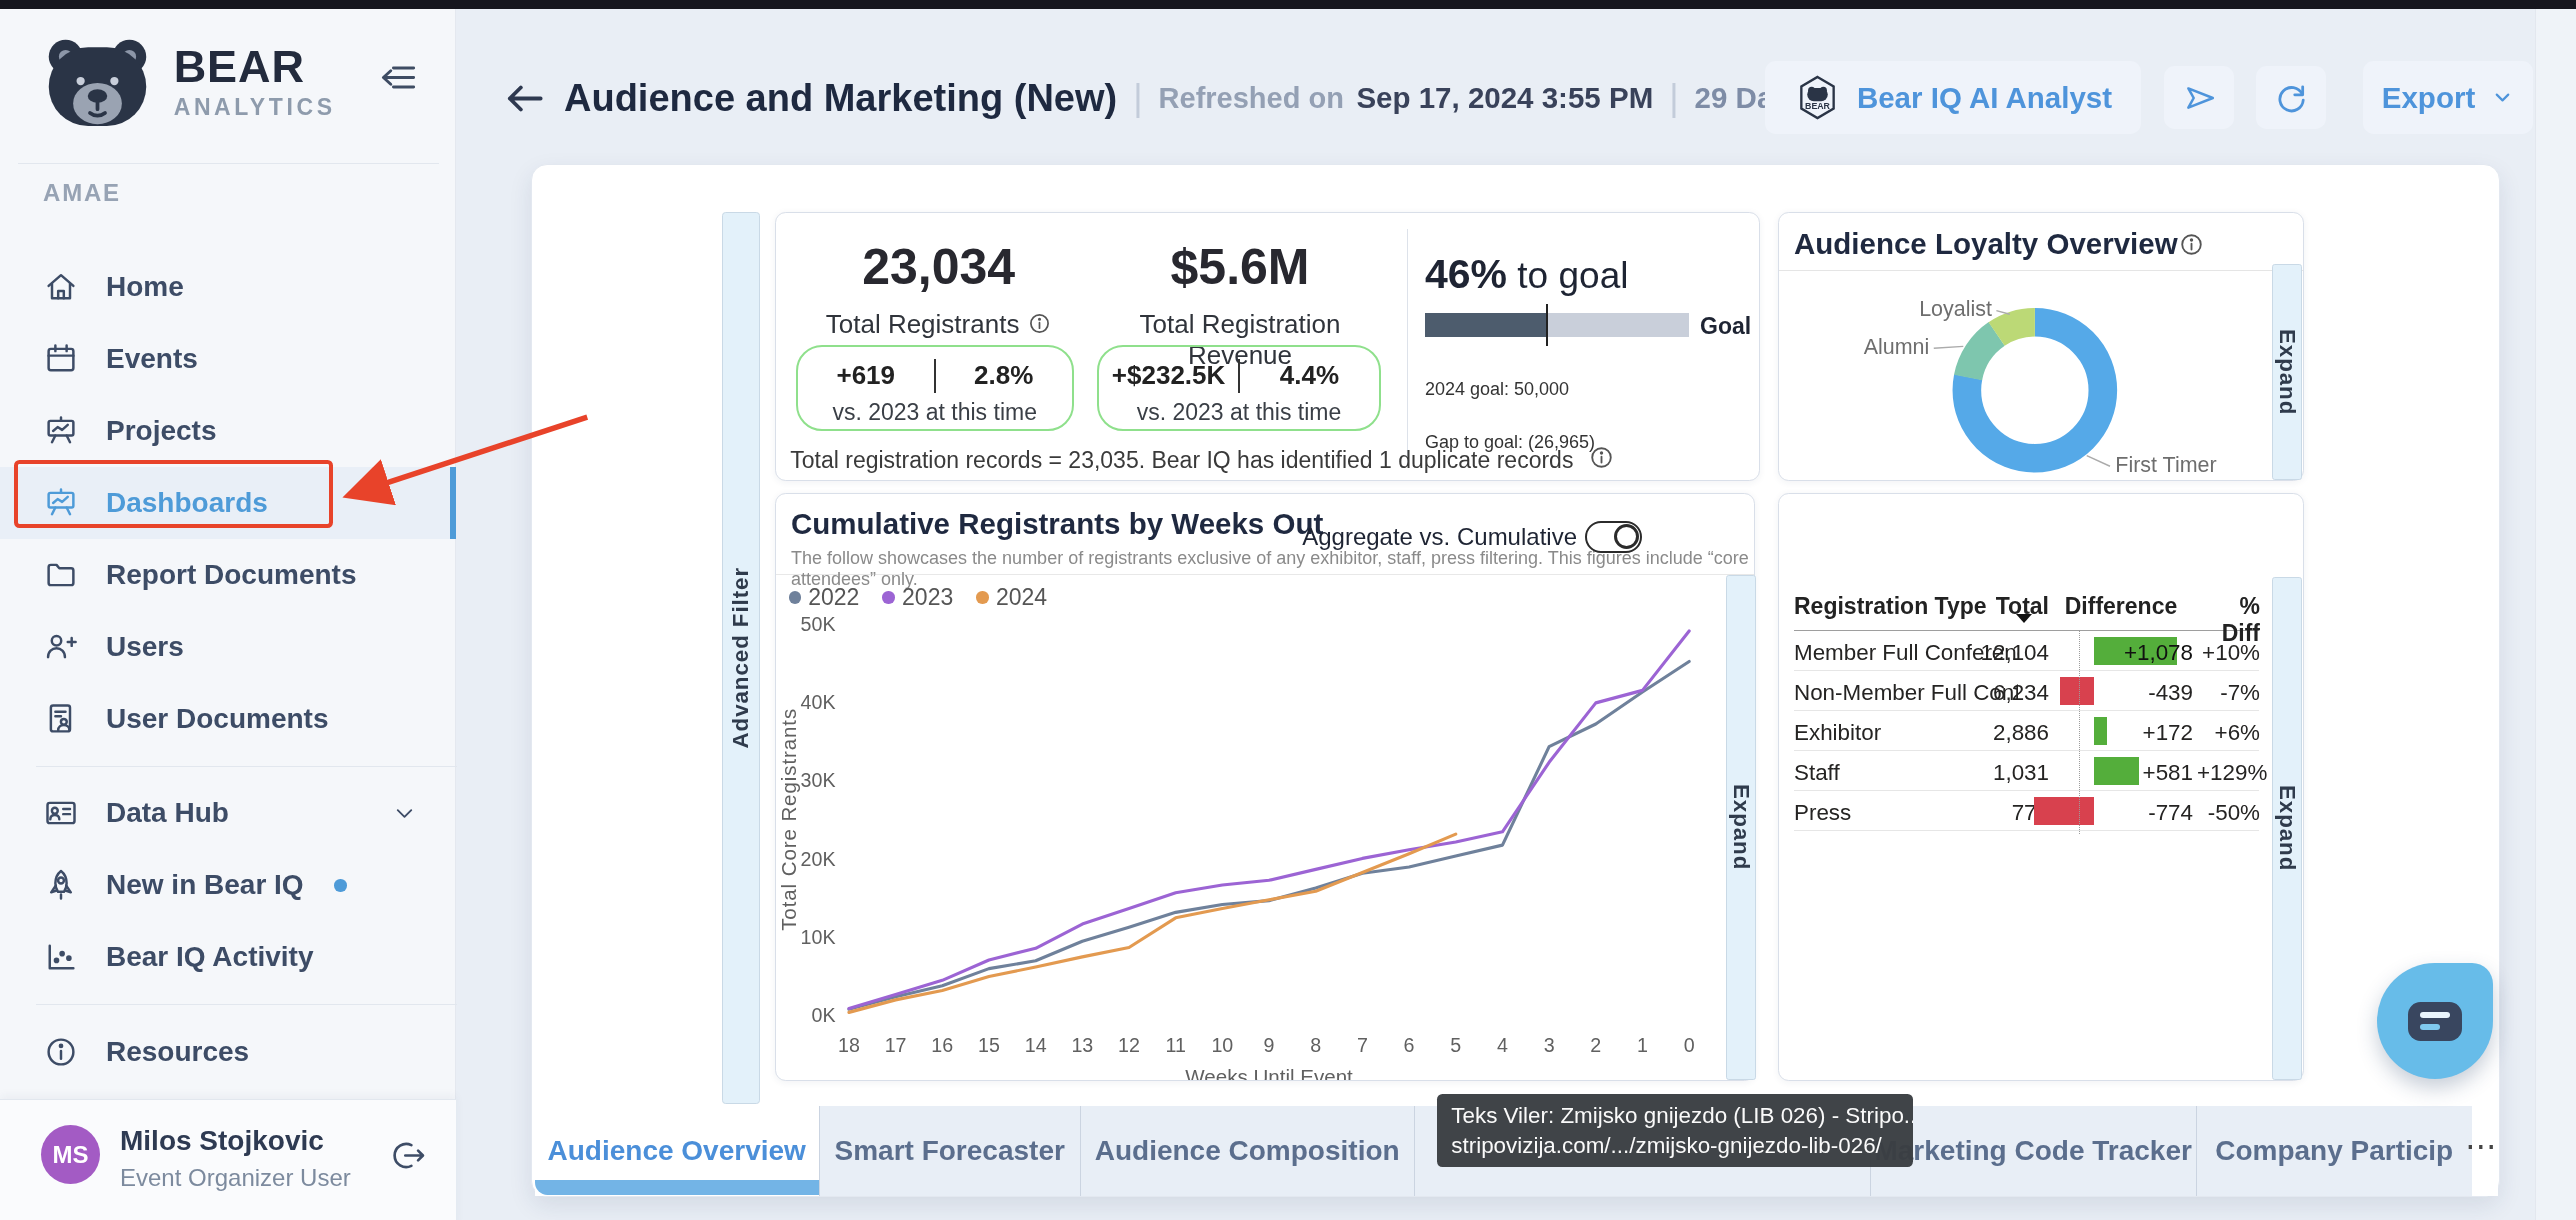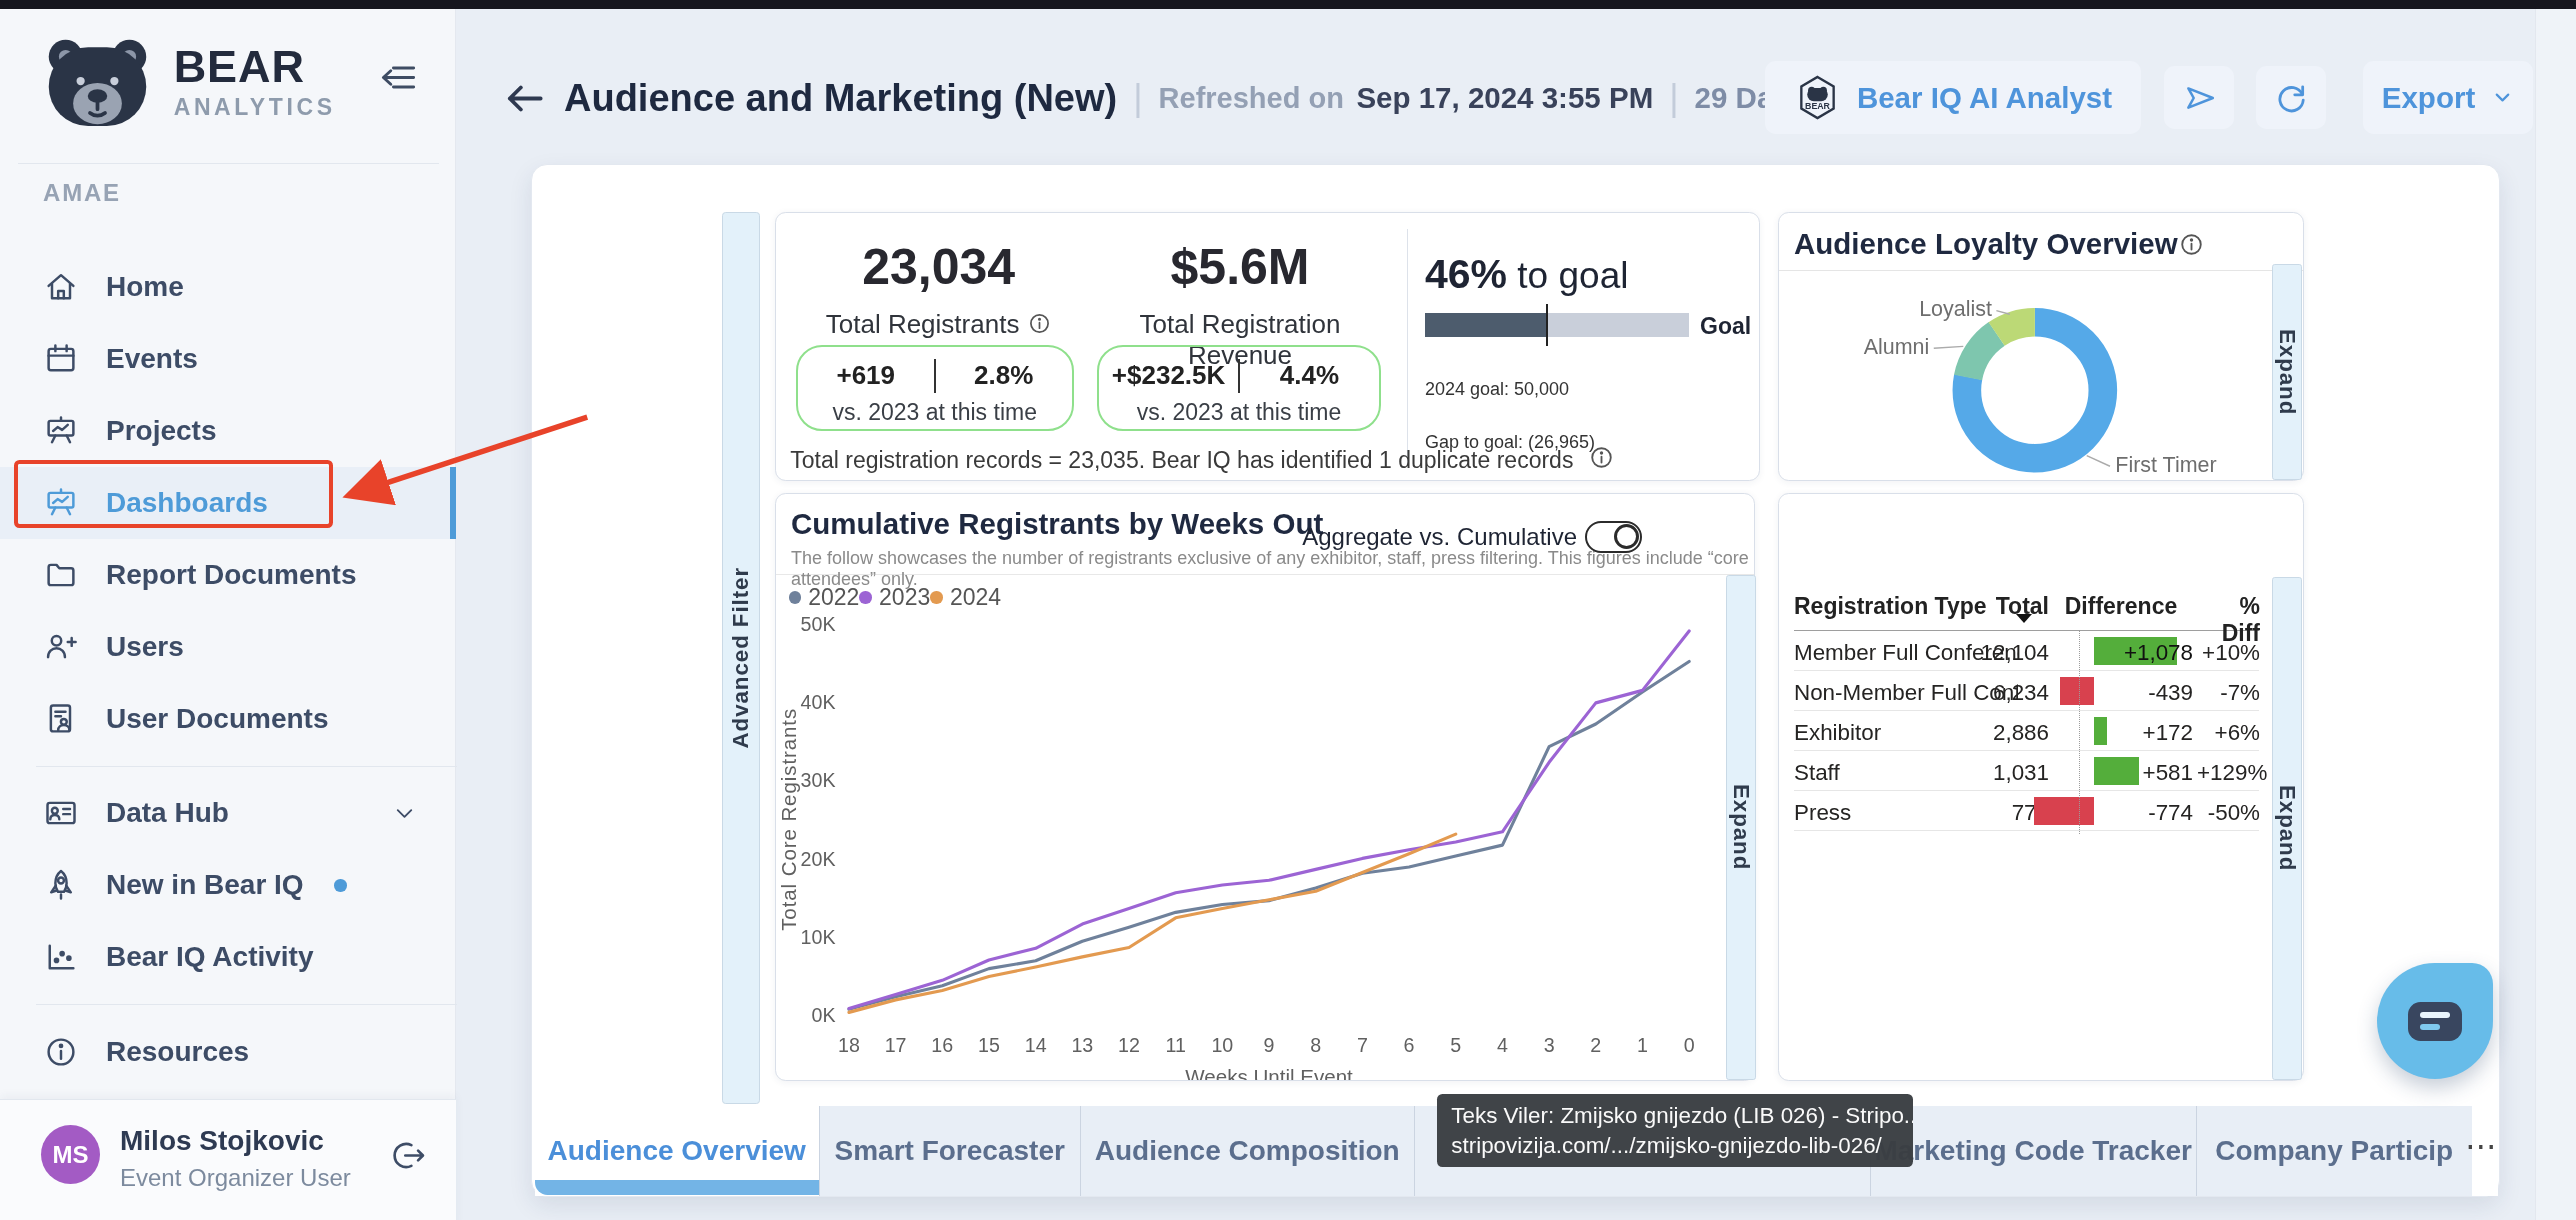--- a/index.html
+++ b/index.html
@@ -89,21 +89,21 @@
   .expand-loyalty { left:493px; top:51px; width:29.5px; height:216px; border-radius:2.7px; }
   .expand-right { border-radius:2.7px; }
 
   
   #pace-panel { left:243px; top:328px; width:980px; height:588px; }
   .pace-head { position:relative; padding:12.5px 0 0 15px; height:81px; border-bottom:0.9px solid #E8E8E8; }
   .toggle-wrap { position:absolute; right:112px; top:27px; display:flex; align-items:center; gap:8px;text-align:center; }
   .toggle-label { font-size:24px; color:#1E2433; }
   .toggle-pill { width:57px; height:32px; border:2.7px solid #2B2B2B; border-radius:18px; position:relative; background:#fff; cursor:pointer; }
   .toggle-knob { position:absolute; right:0.9px; top:0.9px; width:25px; height:25px; border:3.6px solid #2B2B2B; border-radius:50%; background:#fff; }
-  .legend { position:absolute; left:12.5px; top:90px; display:flex; align-items:center; }
+  .legend { position:absolute; left:12.5px; top:90px; display:flex; gap:23px; align-items:center; }
   .legend-item { display:flex; align-items:center; gap:7.2px; font-size:23px; color:#555; }
   .legend-dot { width:12.5px; height:12.5px; border-radius:50%; }
   .expand-pace { left:950px; top:81px; width:29.5px; height:505px; }
 
   
   #table-panel { left:1246px; top:328px; width:526px; height:588px; }
   .expand-table { left:493px; top:83px; width:29.5px; height:503px; }
   .rtable { position:absolute; left:15px; top:90px; width:465px; }
   .rt-head { position:relative; height:47px; font-size:23px; font-weight:700; color:#222; border-bottom:1.8px solid #9E9E9E; }
   .rt-row { position:relative; height:40px; border-bottom:0.9px solid #E6E6E6; font-size:22.4px; color:#252423; }

